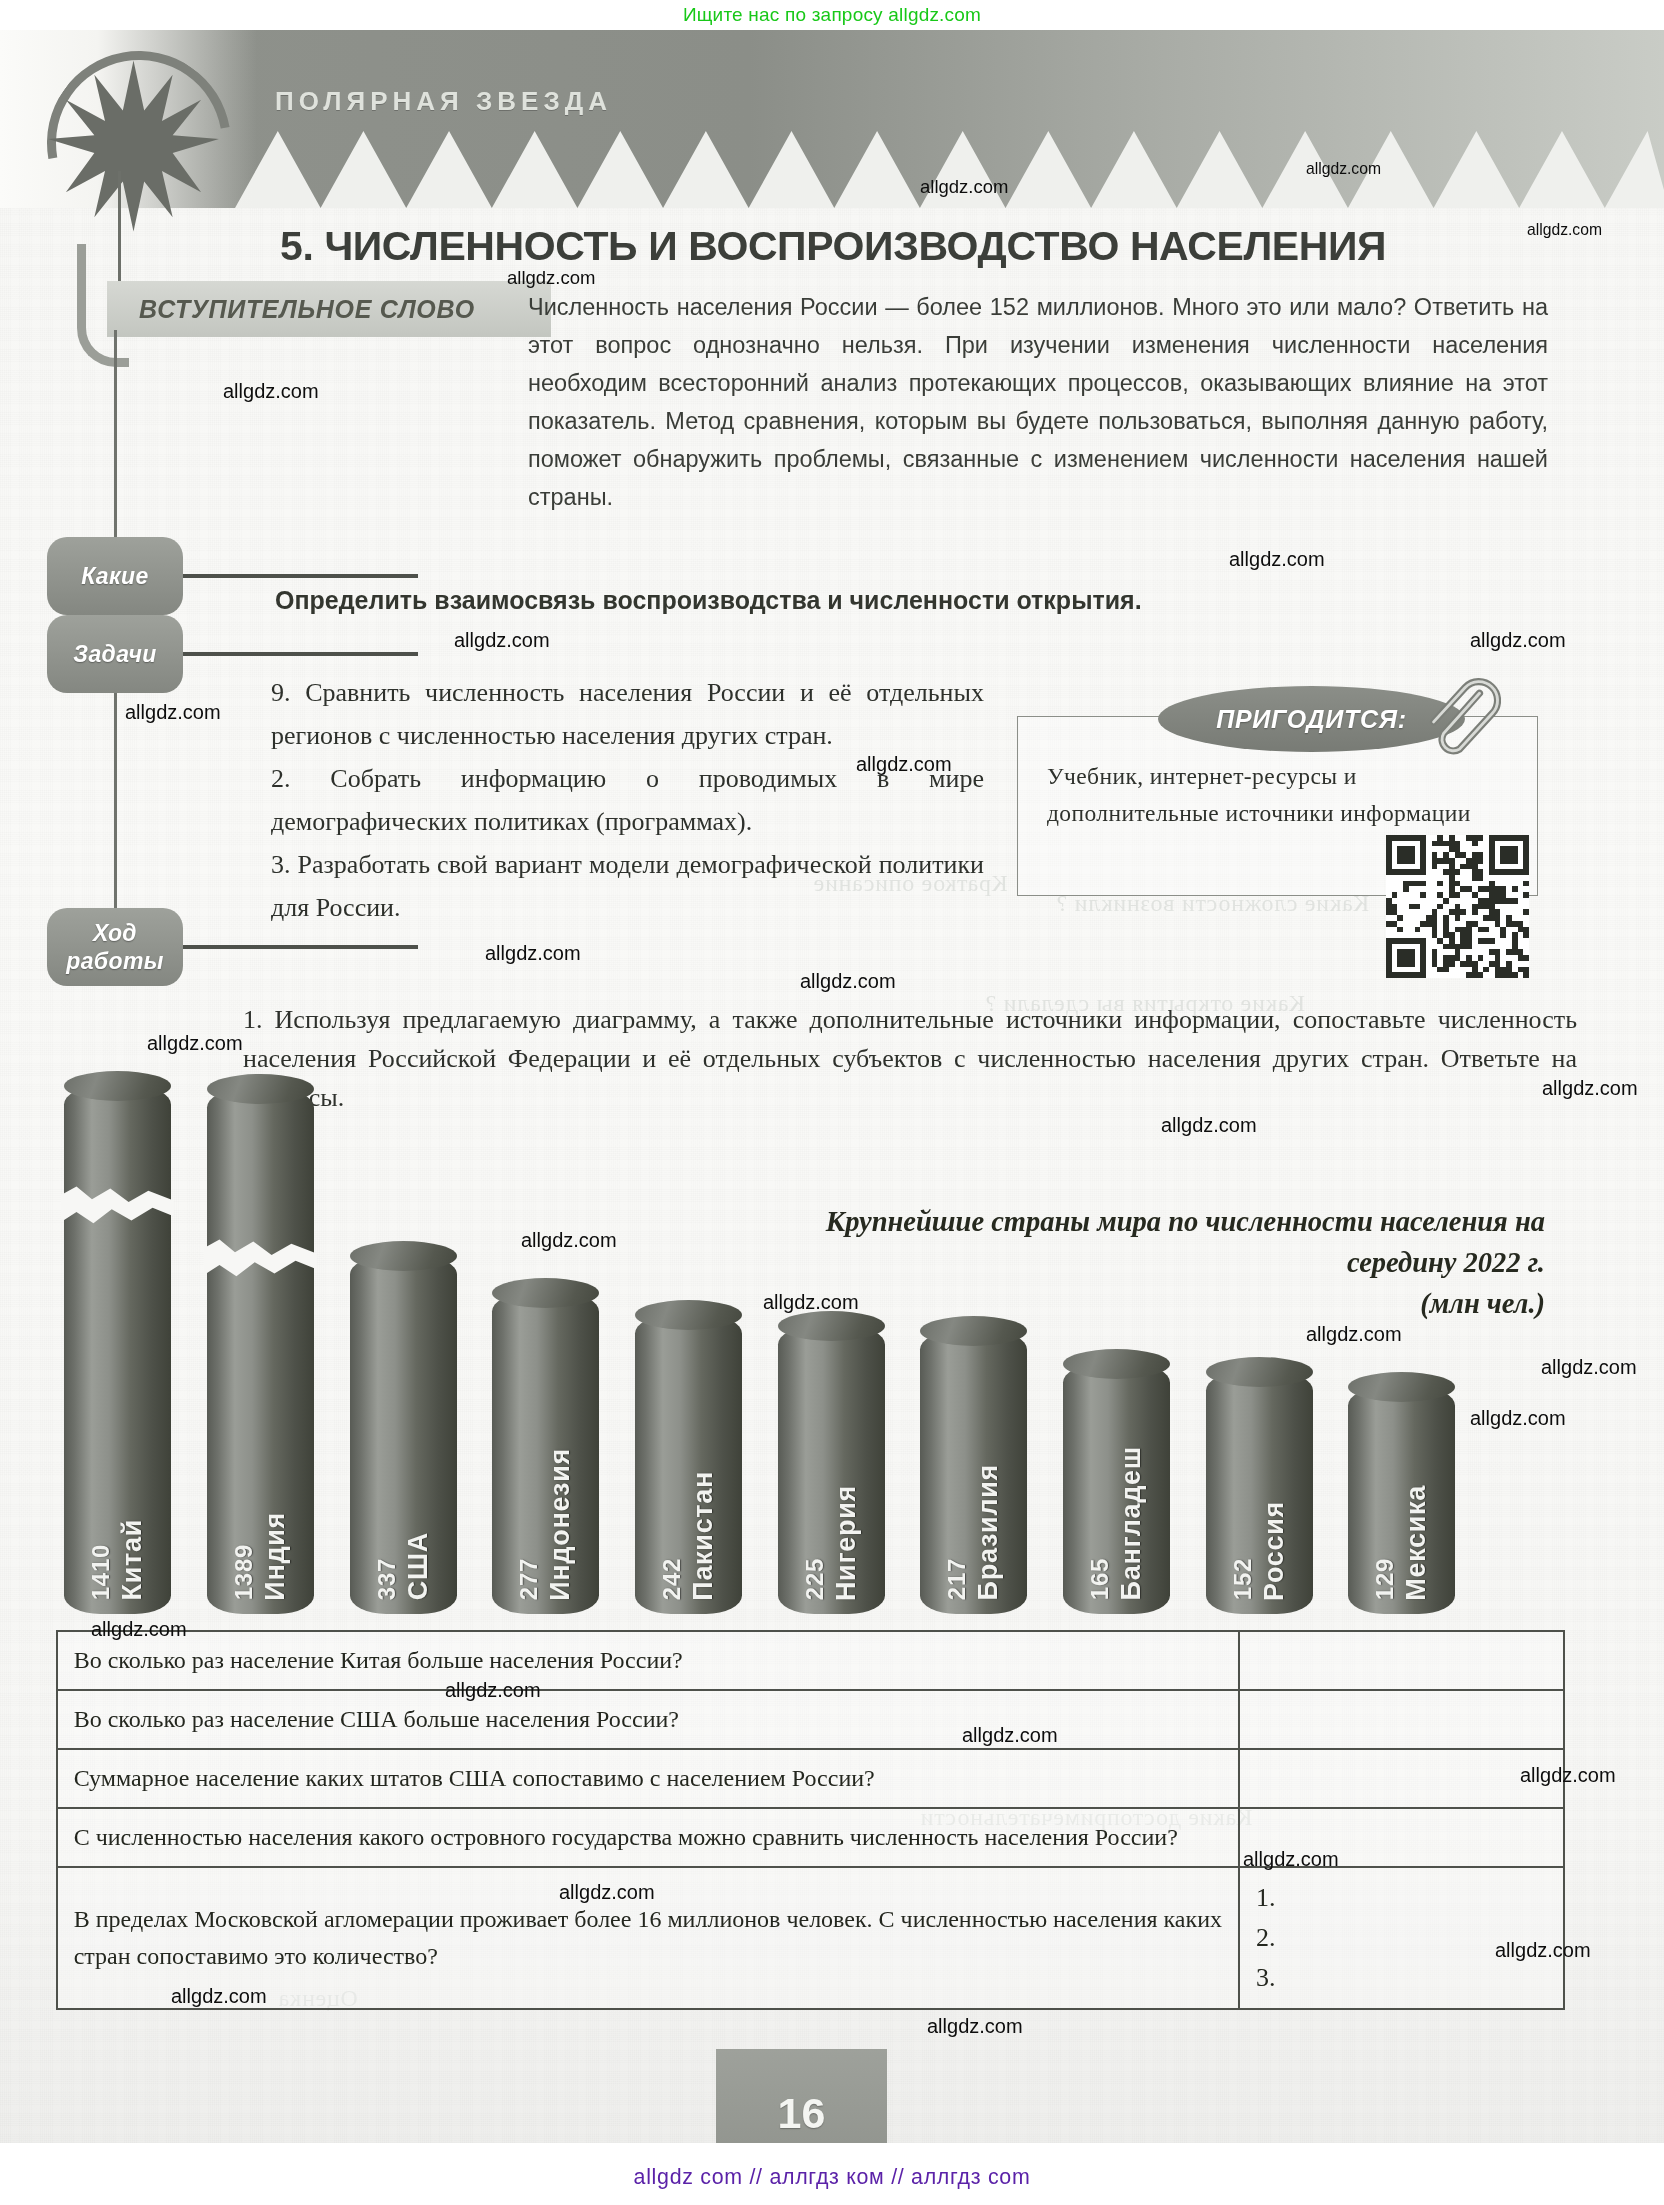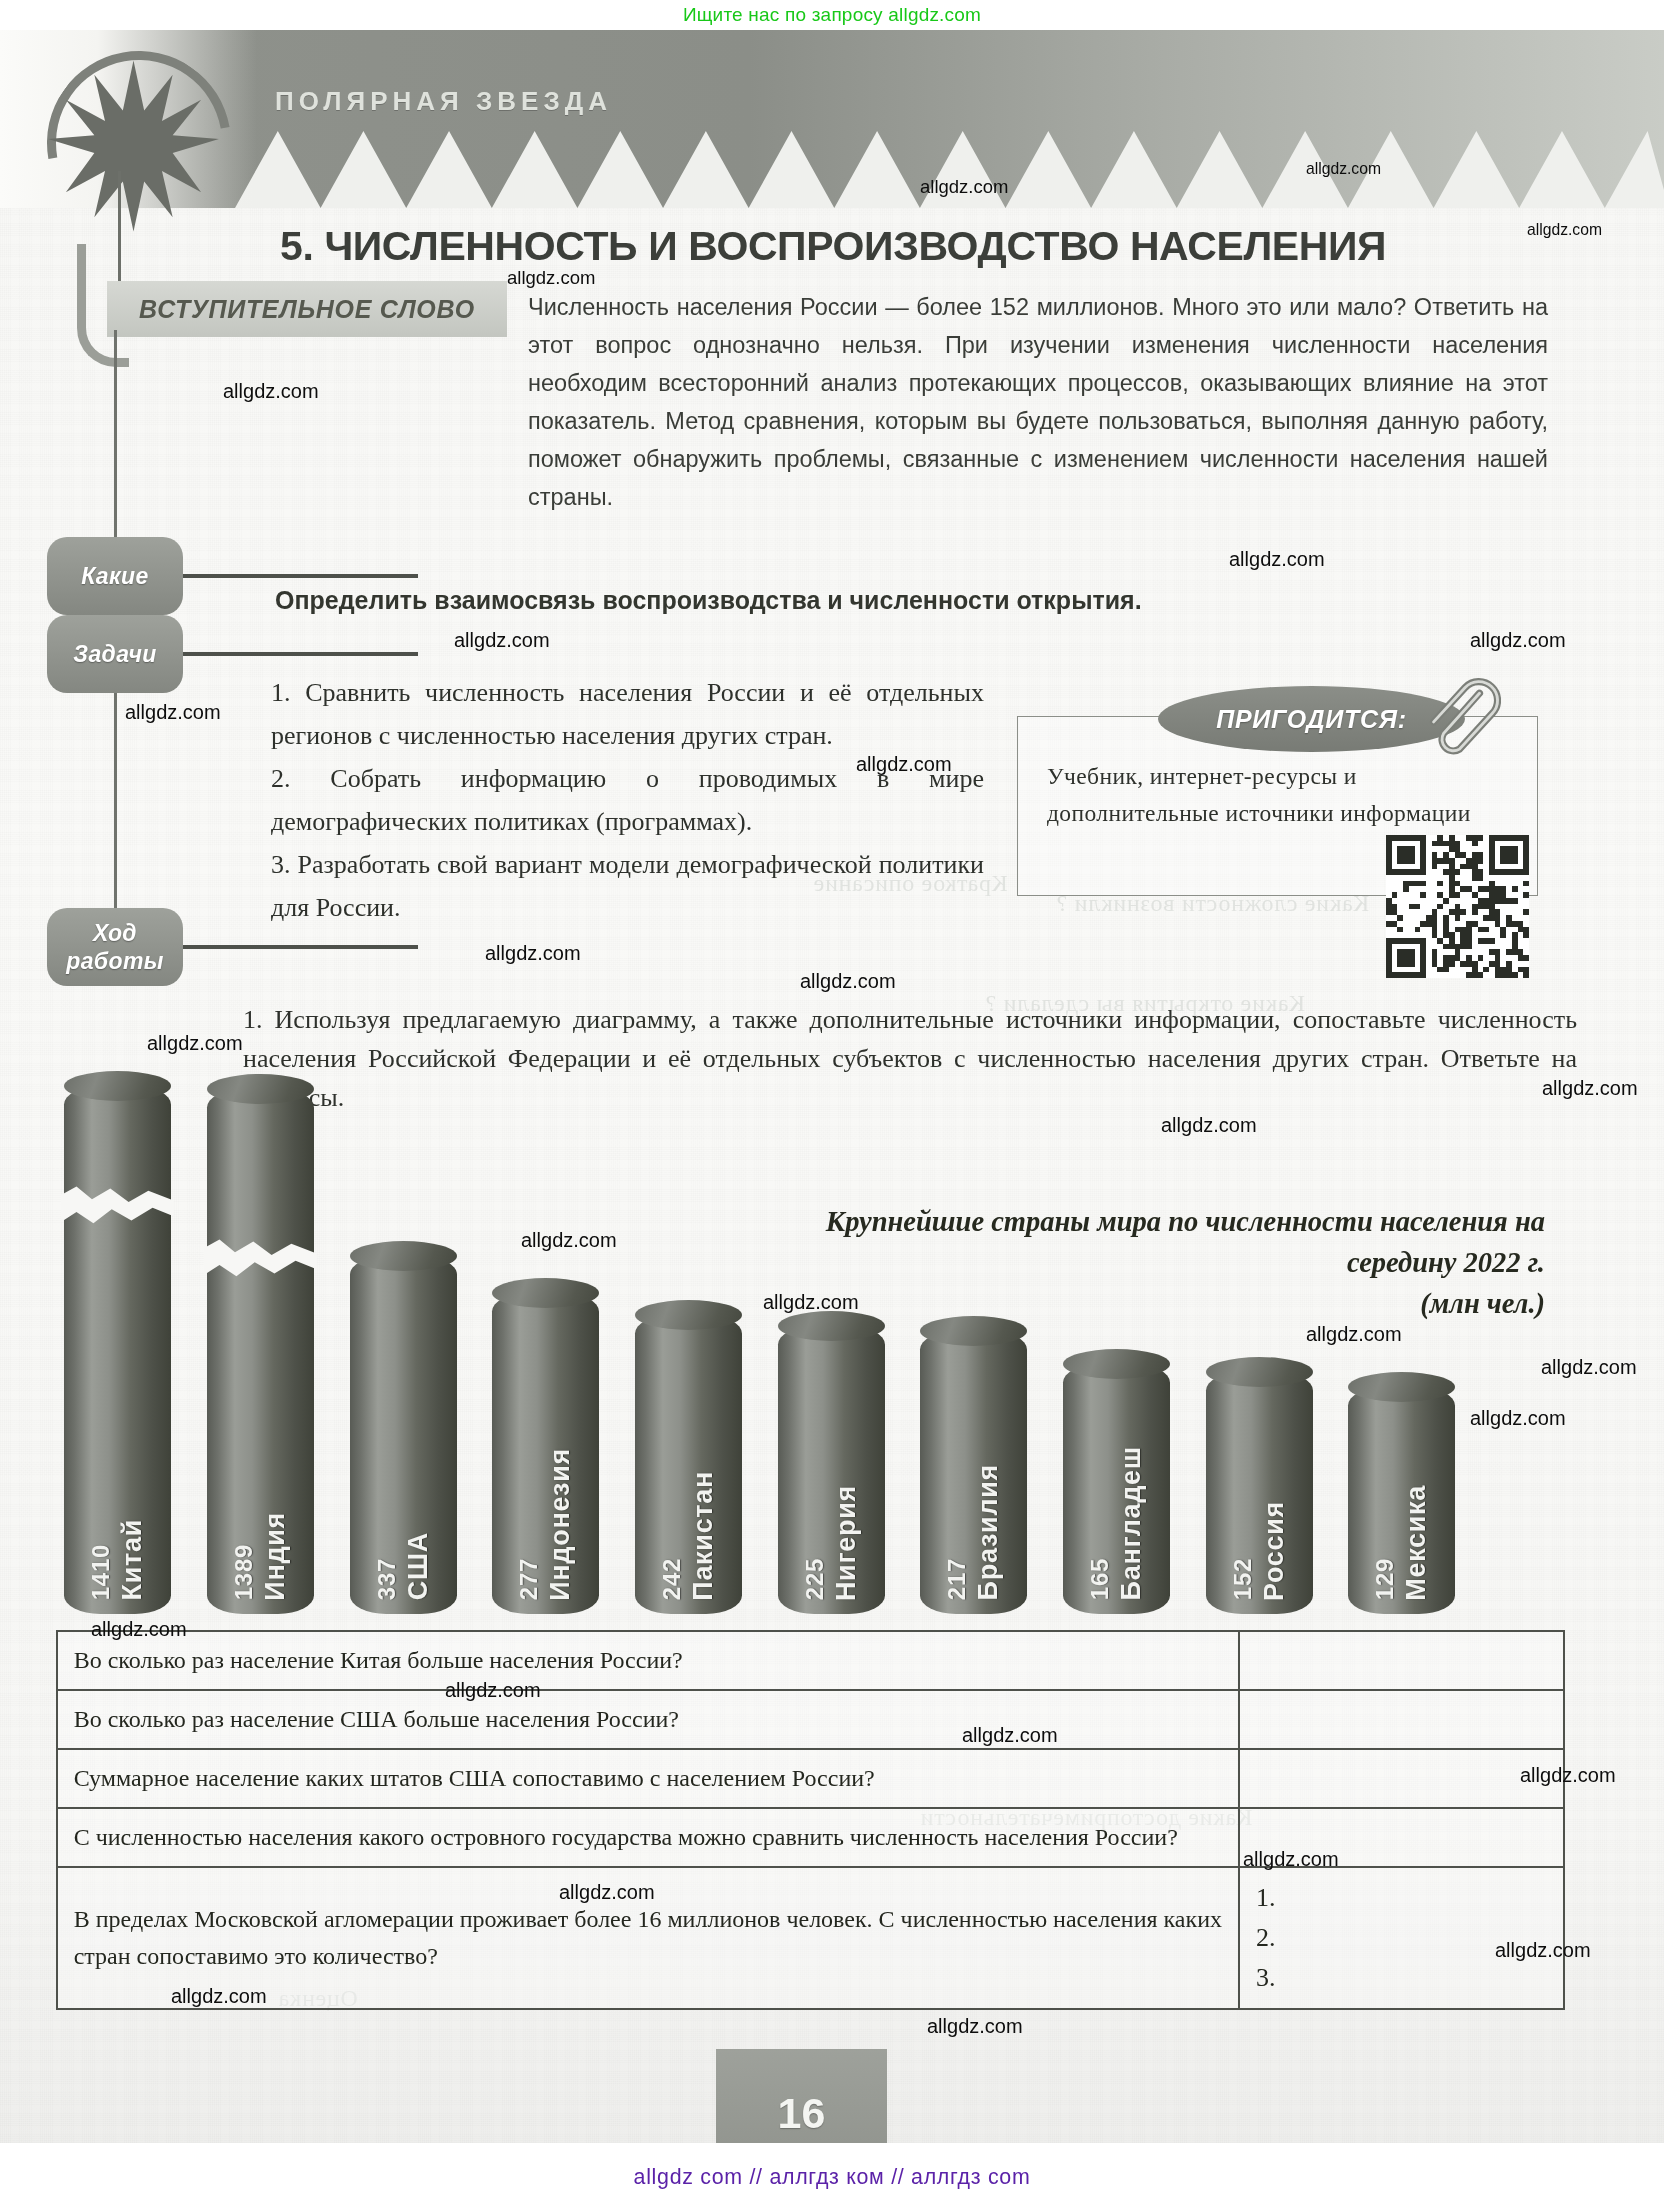--- a/index.html
+++ b/index.html
@@ -76,21 +76,21 @@
   
   .main-title{
     position:absolute;left:280px;top:166px;width:1284px;
     font-family:"Liberation Sans", sans-serif;
     font-size:41px;font-weight:700;color:#3c3f3a;letter-spacing:-0.4px;
     white-space:nowrap;
   }
 
   
   .intro-tab{
-    position:absolute;left:107px;top:251px;width:400px;height:56px;
+    position:absolute;left:107px;top:251px;width:444px;height:56px;
     background:linear-gradient(180deg,#d6d8d3 0%,#c3c6c0 100%);
   }
   .intro-tab span{
     position:absolute;left:32px;top:13.6px;
     font-family:"Liberation Sans", sans-serif;
     font-size:25px;font-weight:700;font-style:italic;letter-spacing:0.7px;color:#56594f;
   }
   .intro-hook{
     position:absolute;left:77px;top:214px;width:43px;height:114px;
     border-left:9.3px solid #9b9e98;border-bottom:9.3px solid #9b9e98;
@@ -295,21 +295,21 @@
     <span>
       <span>Ход</span><br>
       <span>работы</span>
     </span>
   </div>
   <div class="pill-lead" style="left:183px;top:915px;width:235px;"></div>
 
   <div class="goal-text">Определить взаимосвязь воспроизводства и численности открытия.</div>
 
   <div class="tasks">
-    <p>1. Сравнить численность населения России и её отдельных регионов с численностью населения других стран.</p>
+    <p>9. Сравнить численность населения России и её отдельных регионов с численностью населения других стран.</p>
     <p>2. Собрать информацию о проводимых в мире демографических политиках (программах).</p>
     <p>3. Разработать свой вариант модели демографической политики для России.</p>
   </div>
 
   <div class="useful-box"></div>
   <div class="useful-ellipse">
     <span>ПРИГОДИТСЯ:</span>
   </div>
   <svg class="clip-icon" width="86" height="86" viewBox="0 0 60 60">
     <path d="M45 12 L20 40 a8 8 0 0 0 11 11 L54 26 a13 13 0 0 0 -19 -18 L13 32" fill="none" stroke="#7c7f79" stroke-width="5" stroke-linecap="round"></path>

